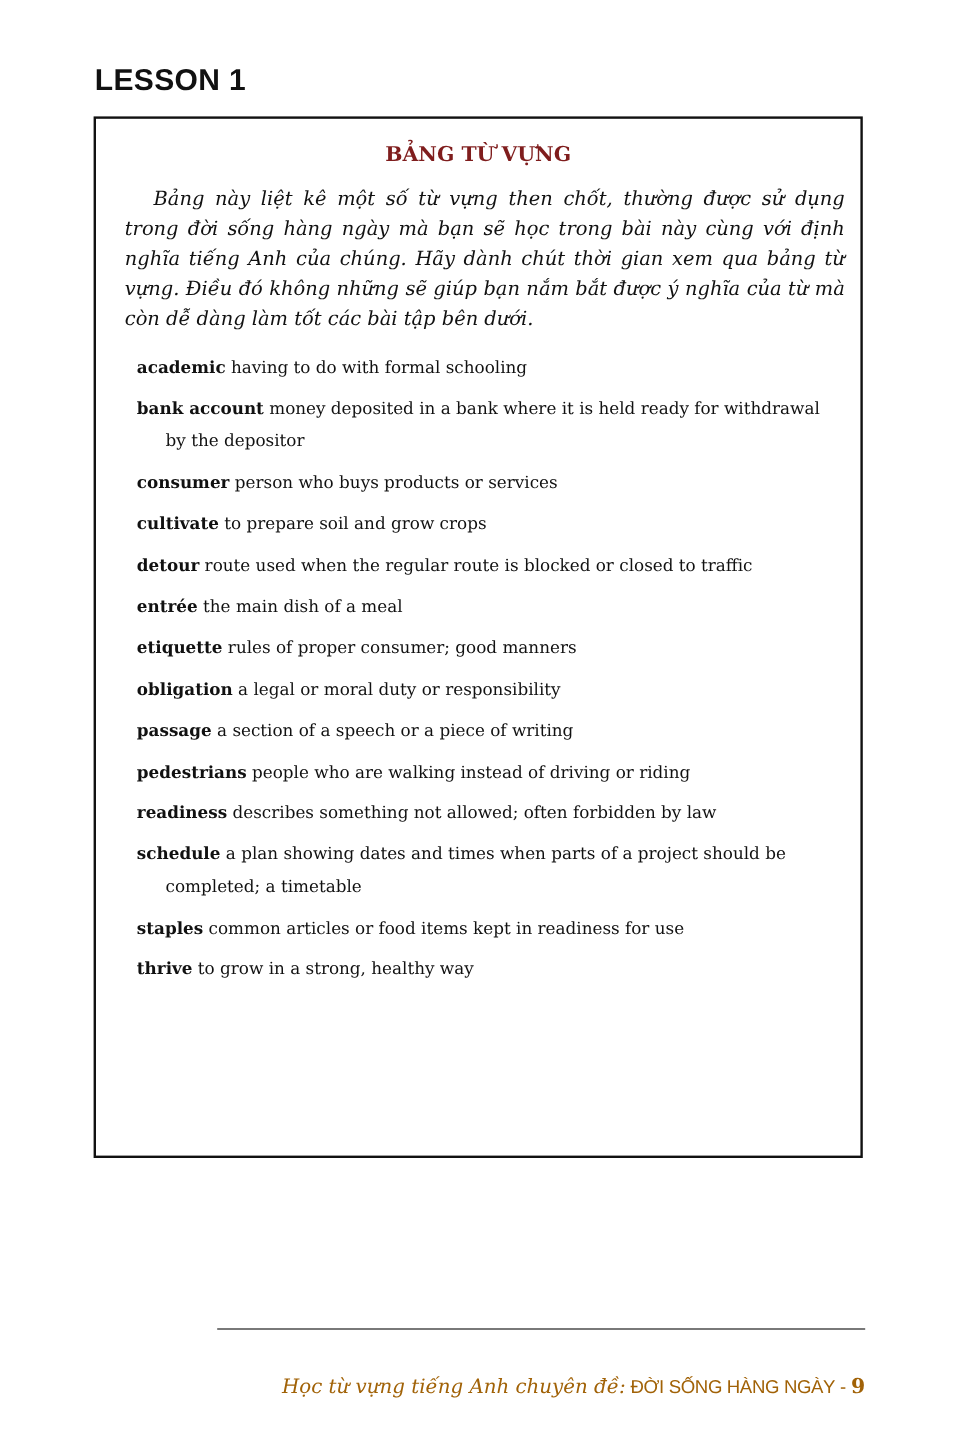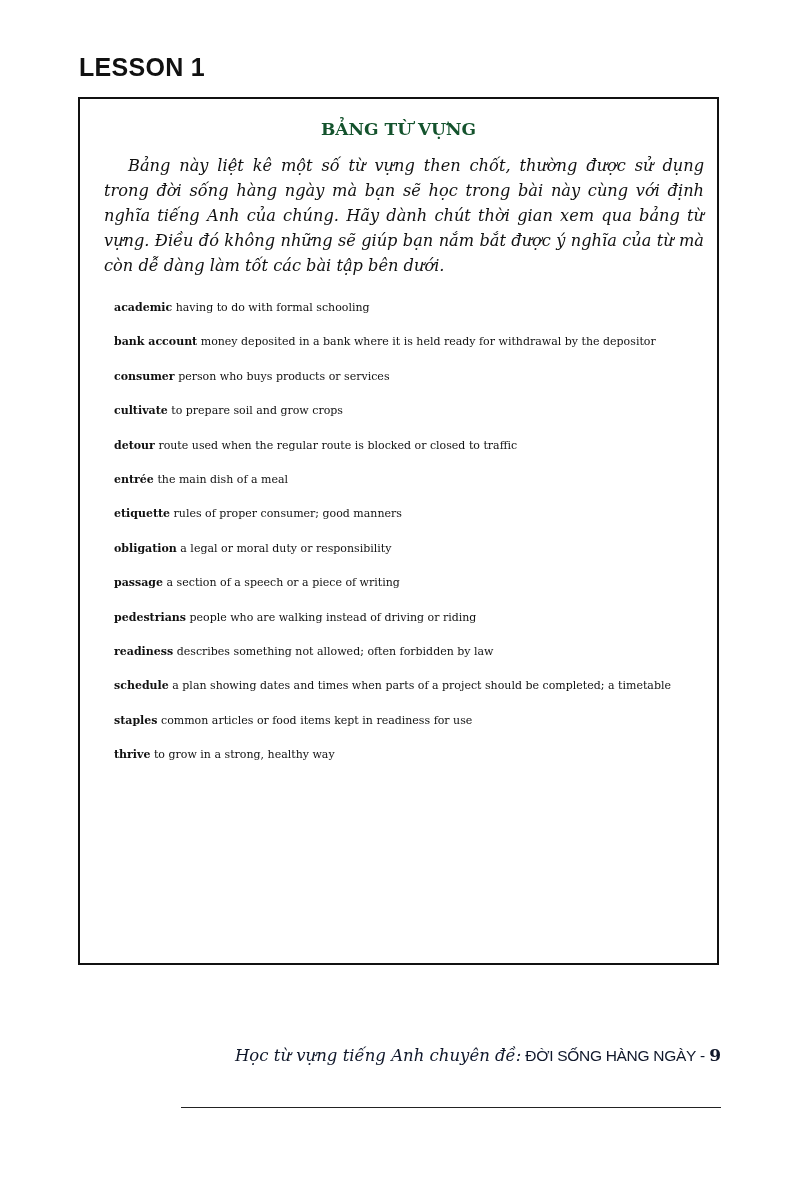--- a/index.html
+++ b/index.html
@@ -36,21 +36,21 @@
     }
     .box-title {
       position: absolute;
       left: 0;
       right: 0;
       top: 20px;
       text-align: center;
       font-family: "DejaVu Serif", serif;
       font-weight: bold;
       font-size: 17px;
-      color: #14532d;
+      color: #7f1d1d;
       margin: 0;
     }
     .intro {
       position: absolute;
       left: 24px;
       width: 600px;
       top: 54px;
       font-family: "DejaVu Serif", serif;
       font-style: italic;
       font-size: 16.2px;
@@ -62,21 +62,21 @@
     }
     .vocab-list {
       position: absolute;
       left: 34px;
       width: 590px;
       top: 195px;
       margin: 0;
       padding: 0;
       list-style: none;
       font-family: "DejaVu Serif", serif;
-      font-size: 11px;
+      font-size: 14px;
       color: #111;
     }
     .vocab-item {
       line-height: 27px;
       margin-bottom: 7.4px;
       padding-left: 24px;
       text-indent: -24px;
     }
     .term {
       font-weight: bold;
@@ -85,23 +85,23 @@
       position: absolute;
       left: 181px;
       top: 1107px;
       width: 540px;
       height: 0;
       border-top: 1.5px solid #222;
     }
     .footer {
       position: absolute;
       right: 79px;
-      top: 1045px;
+      top: 1146px;
       white-space: nowrap;
-      color: #0f172a;
+      color: #a16207;
     }
     .footer-book {
       font-family: "DejaVu Serif", serif;
       font-style: italic;
       font-size: 16.5px;
     }
     .footer-topic {
       font-family: "Liberation Sans", sans-serif;
       font-size: 15.5px;
       letter-spacing: -0.3px;

